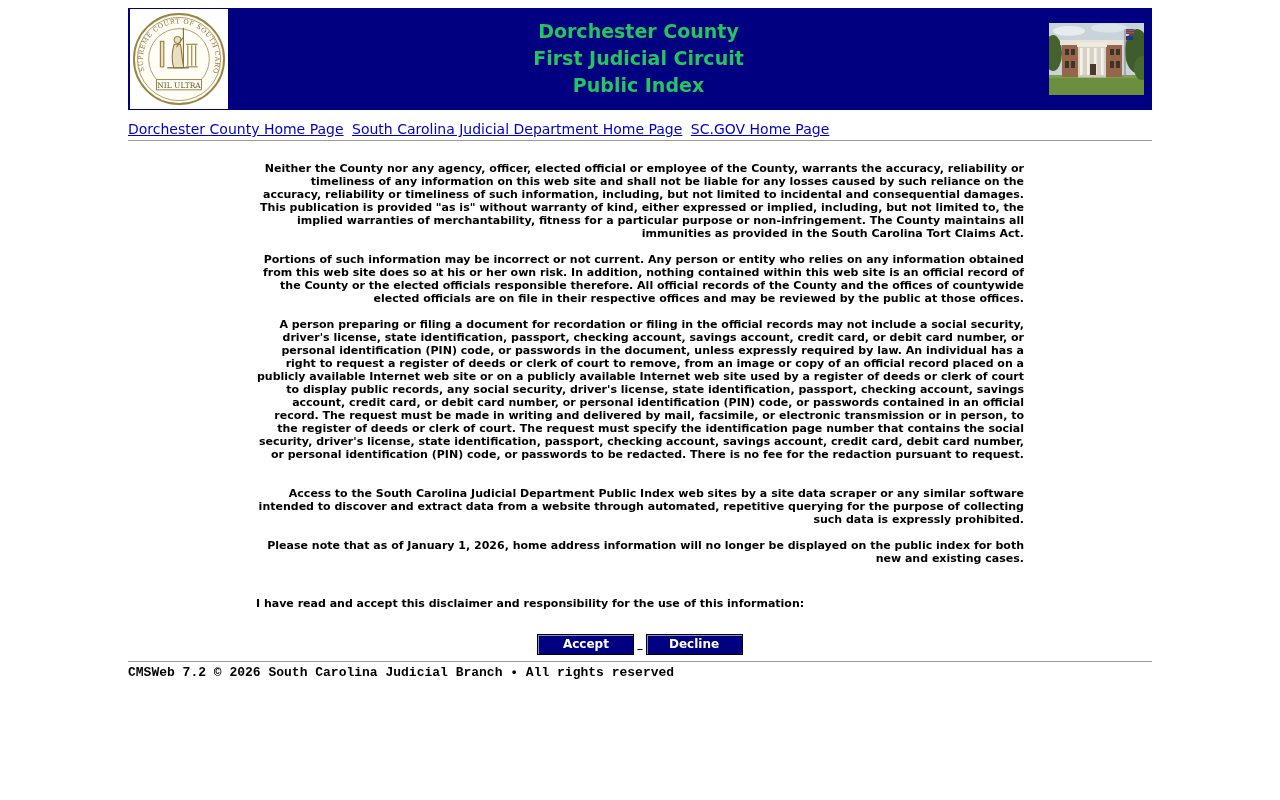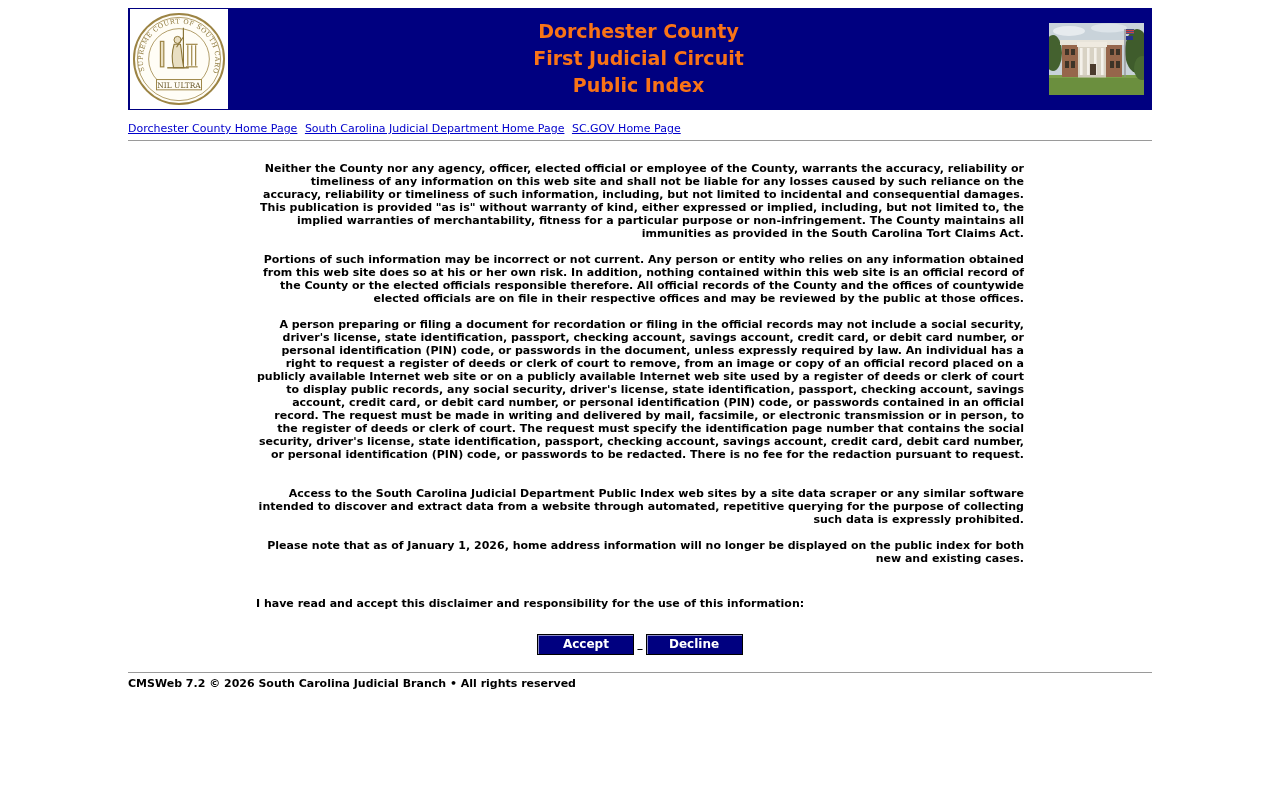--- a/index.html
+++ b/index.html
@@ -31,40 +31,40 @@
     width: 98px;
     background: #ffffff;
     margin: 1px 0 1px 2px;
     display: flex;
     align-items: center;
     justify-content: center;
     flex: 0 0 auto;
   }
   .title-area {
     flex: 1 1 auto;
-    color: #f97316;
+    color: #22c55e;
     text-align: center;
     font-weight: bold;
     font-size: 19px;
     line-height: 27px;
     padding-top: 10px;
   }
   .photo-box {
     flex: 0 0 auto;
     width: 99px;
     display: flex;
     align-items: center;
     justify-content: flex-start;
     padding-right: 4px;
   }
 
   
   .nav {
     margin-top: 12px;
-    font-size: 11px;
+    font-size: 14px;
     line-height: 14px;
   }
   .nav a {
     color: #0000cc;
     text-decoration: underline;
     margin-right: 4px;
     cursor: pointer;
   }
   hr.divider {
     border: none;
@@ -92,45 +92,46 @@
 
   .accept-line {
     text-align: left;
     font-size: 11px;
     line-height: 13px;
     font-weight: bold;
     margin-bottom: 23px;
   }
   .buttons {
     text-align: center;
-    margin-bottom: 17px;
+    margin-bottom: 6px;
     text-decoration: underline;
   }
   .buttons button {
     width: 97px;
     height: 21px;
     background: #000080;
     color: #ffffff;
     font-family: "DejaVu Sans", "Liberation Sans", sans-serif;
     font-size: 12px;
     font-weight: bold;
     border: 1px solid #000000;
     box-shadow: inset 1px 1px 0 rgba(255,255,255,0.55);
     margin: 0 3px;
     padding: 0;
     cursor: pointer;
   }
 
   
   .footer {
-    font-size: 11px;
+    font-size: 13px;
     font-weight: bold;
     color: #000000;
     padding-top: 5px;
     line-height: 12px;
+    font-family: Liberation Mono, monospace;
   }
 </style>
 </head>
 <body>
 
 <div class="viewport">
   <div class="page">
 
     <div class="header">
       <div class="seal-box">

